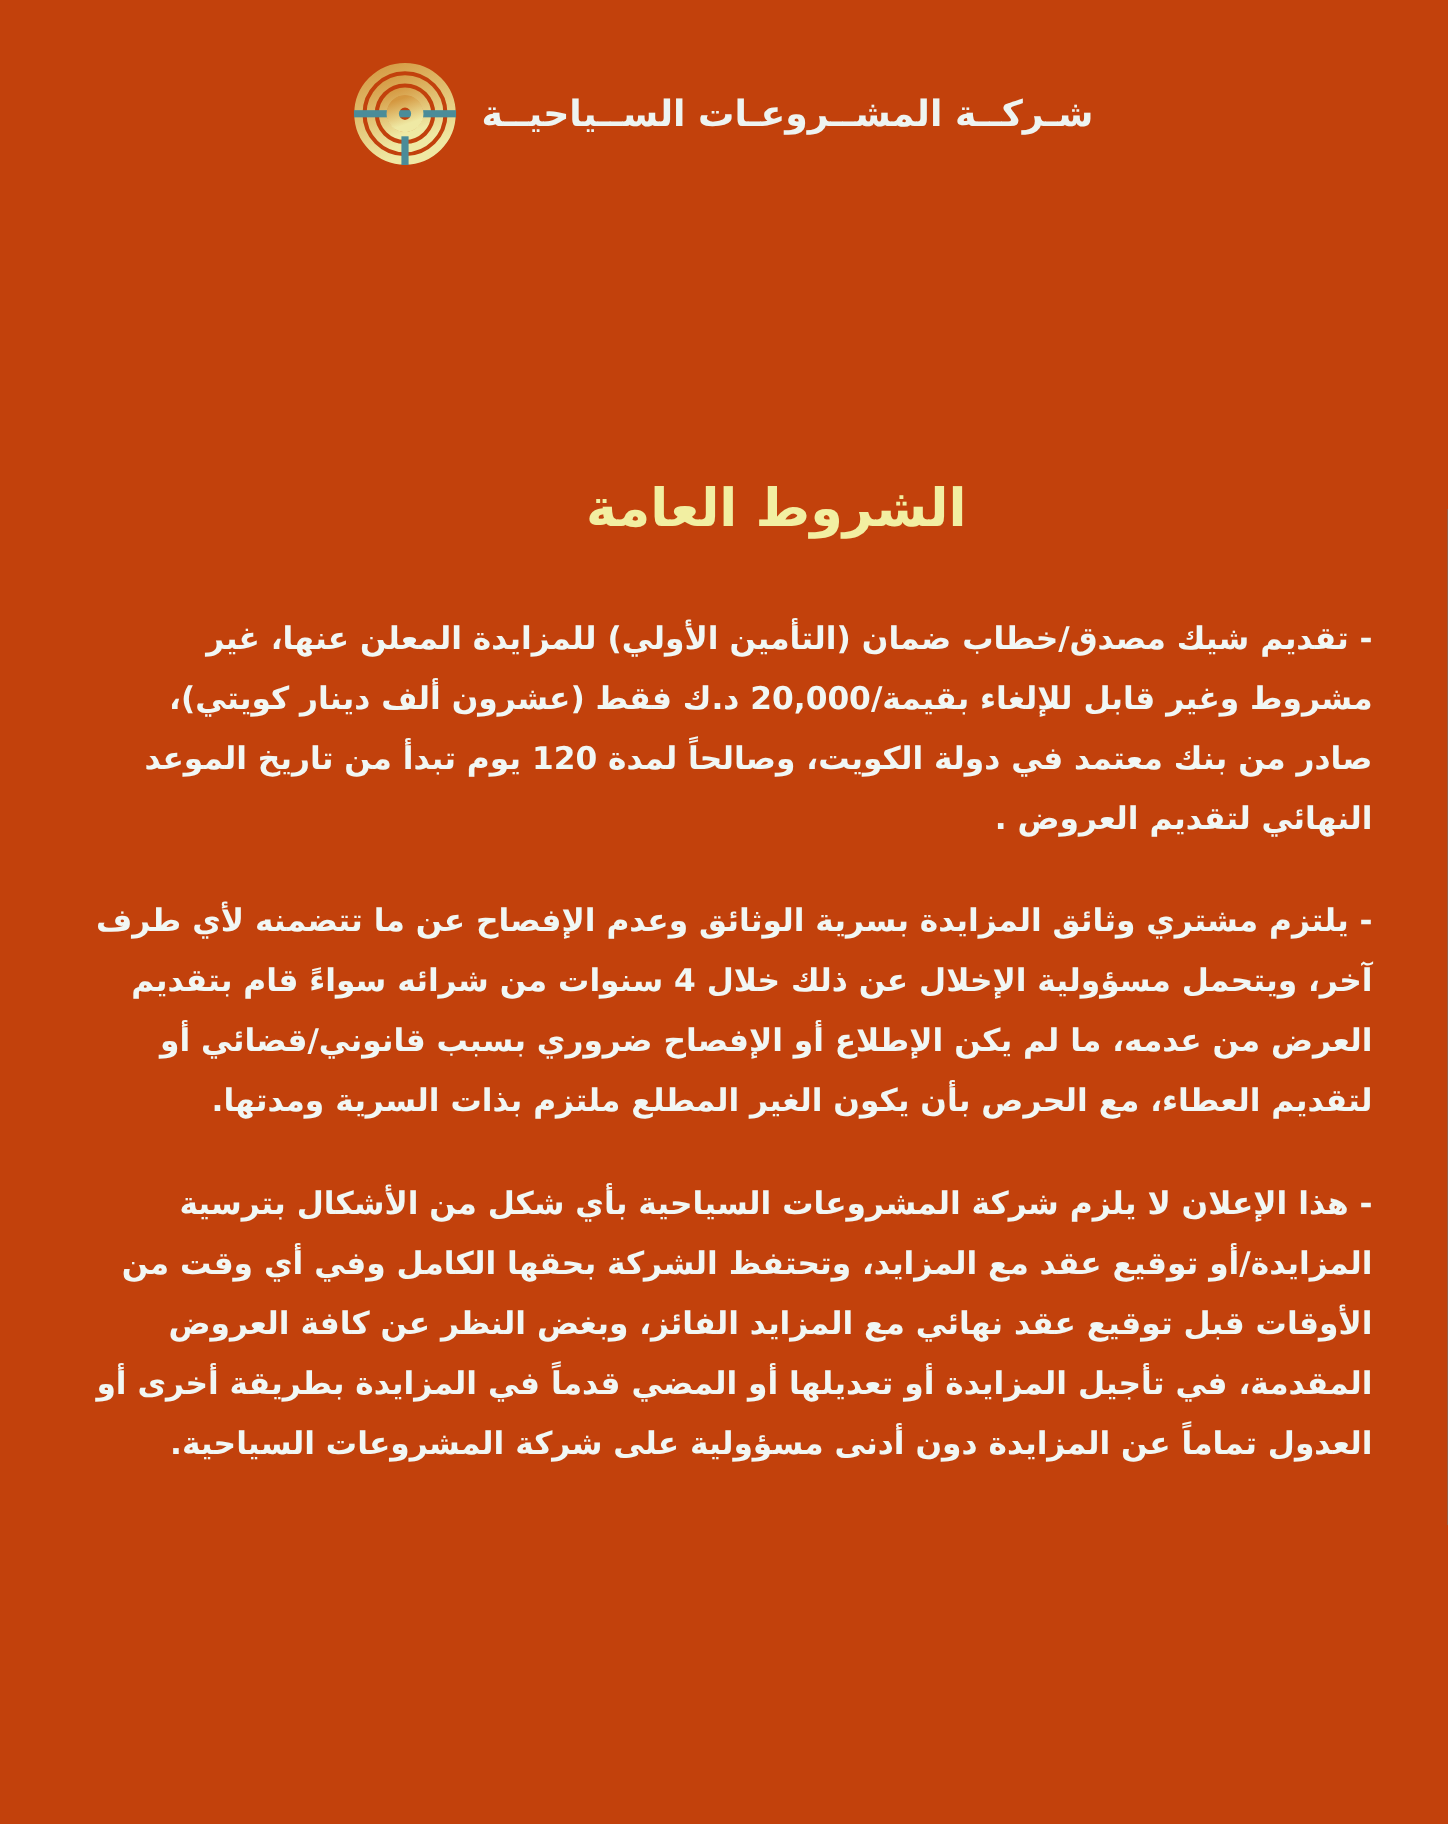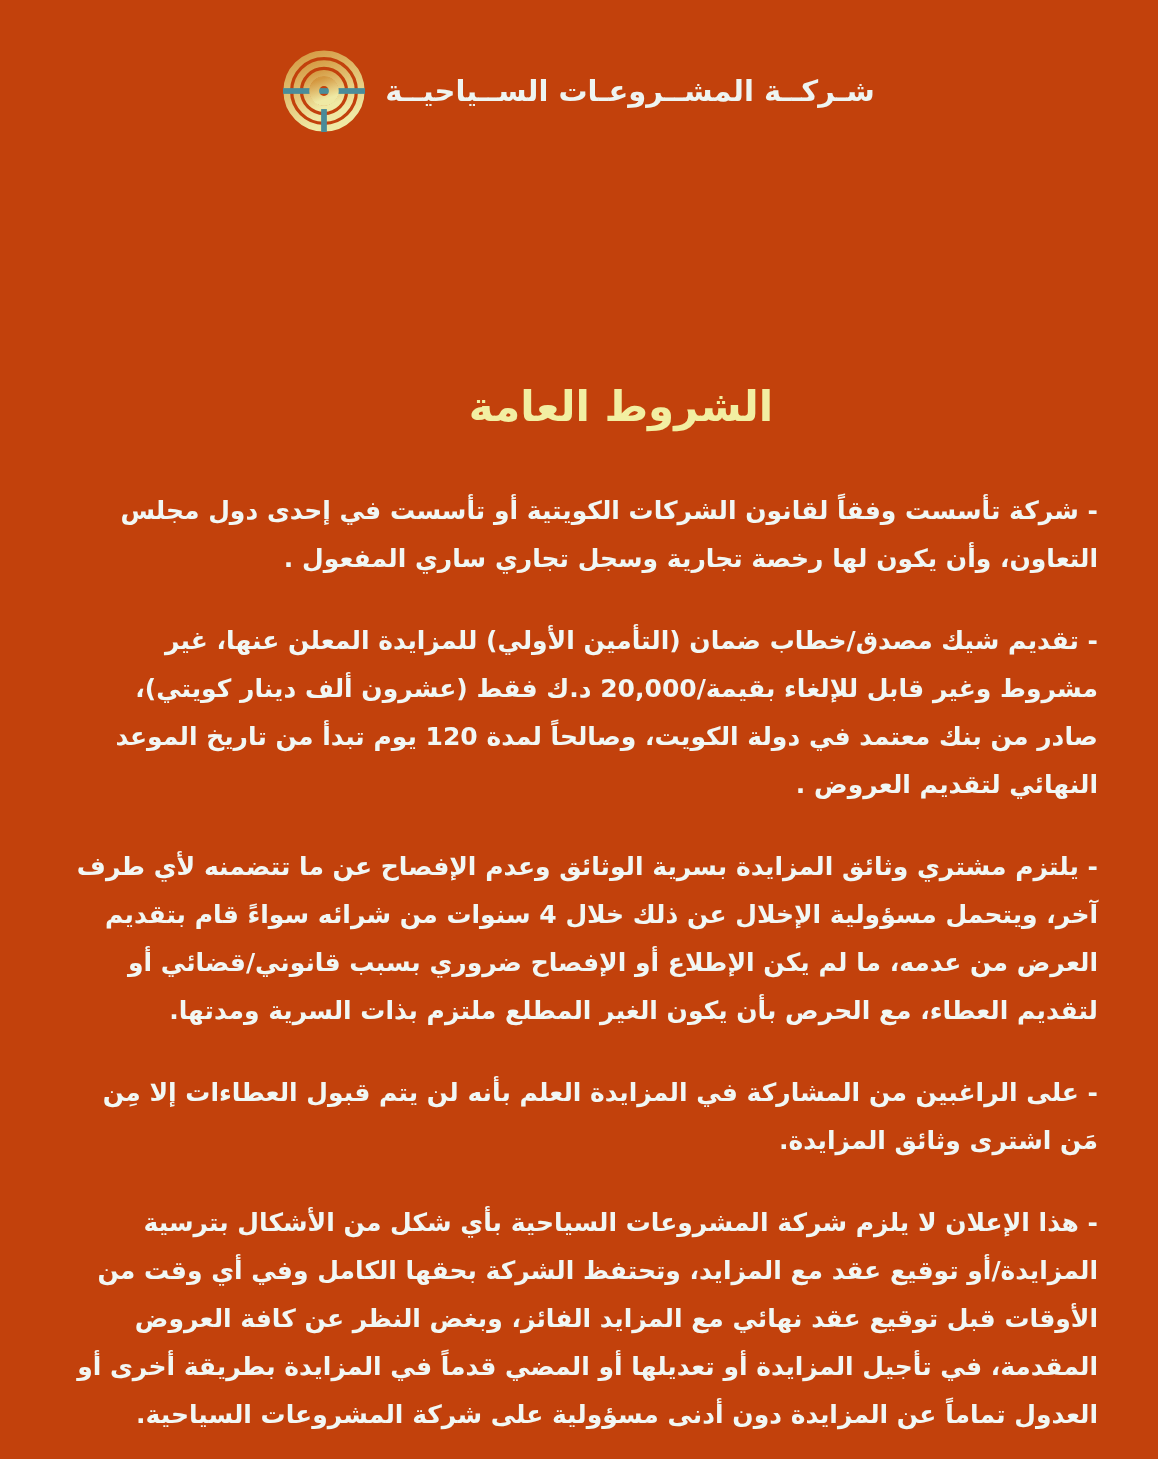--- a/index.html
+++ b/index.html
@@ -85,20 +85,18 @@
       </svg>
     </div>
     <div class="logo-text">
       <div class="logo-ar">شـركــة المشــروعـات الســياحيــة</div>
     </div>
   </header>
 
   <h1 class="title">الشروط العامة</h1>
 
   <main class="terms">
-    <p>- شركة تأسست وفقاً لقانون الشركات الكويتية أو تأسست في إحدى دول مجلس التعاون، وأن يكون لها رخصة تجارية وسجل تجاري ساري المفعول .</p>
     <p>- تقديم شيك مصدق/خطاب ضمان (التأمين الأولي) للمزايدة المعلن عنها، غير مشروط وغير قابل للإلغاء بقيمة/20,000 د.ك فقط (عشرون ألف دينار كويتي)، صادر من بنك معتمد في دولة الكويت، وصالحاً لمدة 120 يوم تبدأ من تاريخ الموعد النهائي لتقديم العروض .</p>
     <p>- يلتزم مشتري وثائق المزايدة بسرية الوثائق وعدم الإفصاح عن ما تتضمنه لأي طرف آخر، ويتحمل مسؤولية الإخلال عن ذلك خلال 4 سنوات من شرائه سواءً قام بتقديم العرض من عدمه، ما لم يكن الإطلاع أو الإفصاح ضروري بسبب قانوني/قضائي أو لتقديم العطاء، مع الحرص بأن يكون الغير المطلع ملتزم بذات السرية ومدتها.</p>
-    <p>- على الراغبين من المشاركة في المزايدة العلم بأنه لن يتم قبول العطاءات إلا مِن مَن اشترى وثائق المزايدة.</p>
     <p>- هذا الإعلان لا يلزم شركة المشروعات السياحية بأي شكل من الأشكال بترسية المزايدة/أو توقيع عقد مع المزايد، وتحتفظ الشركة بحقها الكامل وفي أي وقت من الأوقات قبل توقيع عقد نهائي مع المزايد الفائز، وبغض النظر عن كافة العروض المقدمة، في تأجيل المزايدة أو تعديلها أو المضي قدماً في المزايدة بطريقة أخرى أو العدول تماماً عن المزايدة دون أدنى مسؤولية على شركة المشروعات السياحية.</p>
   </main>
 
 </div>
 
 </body></html>

